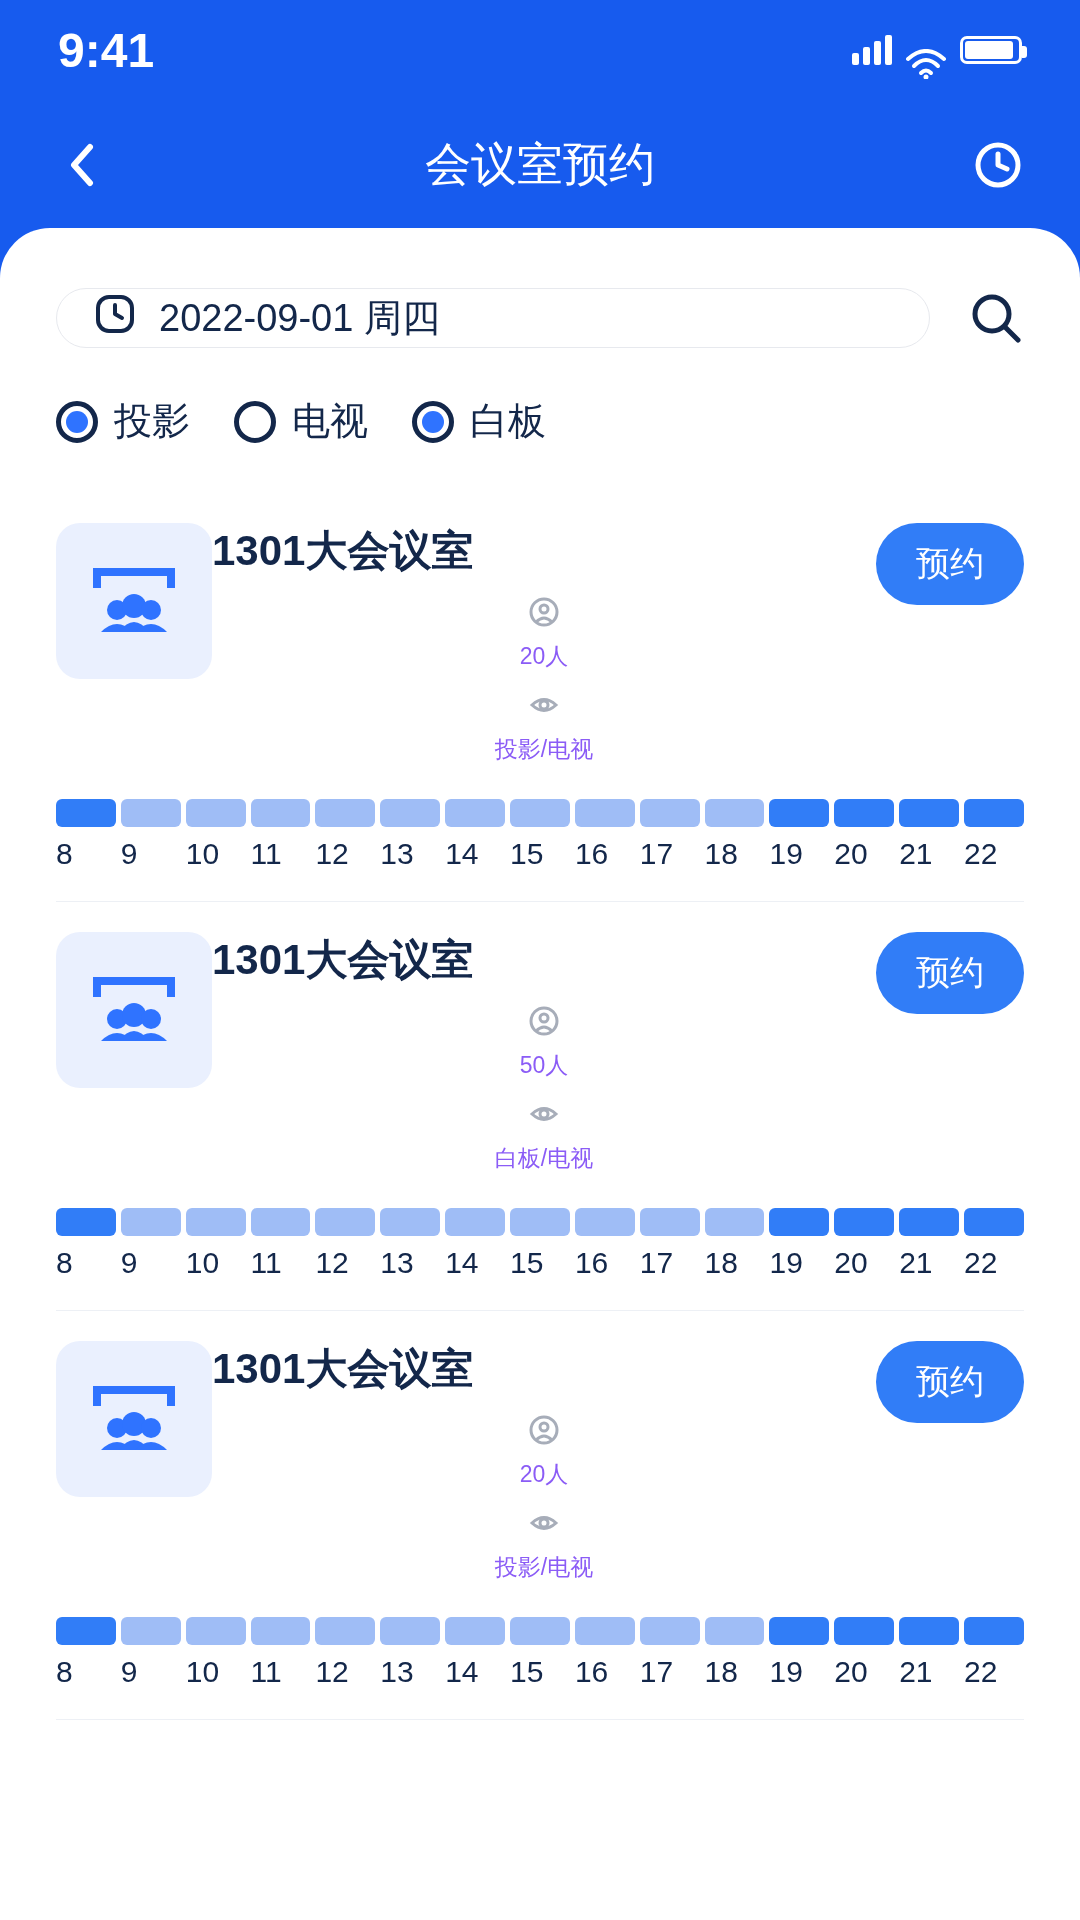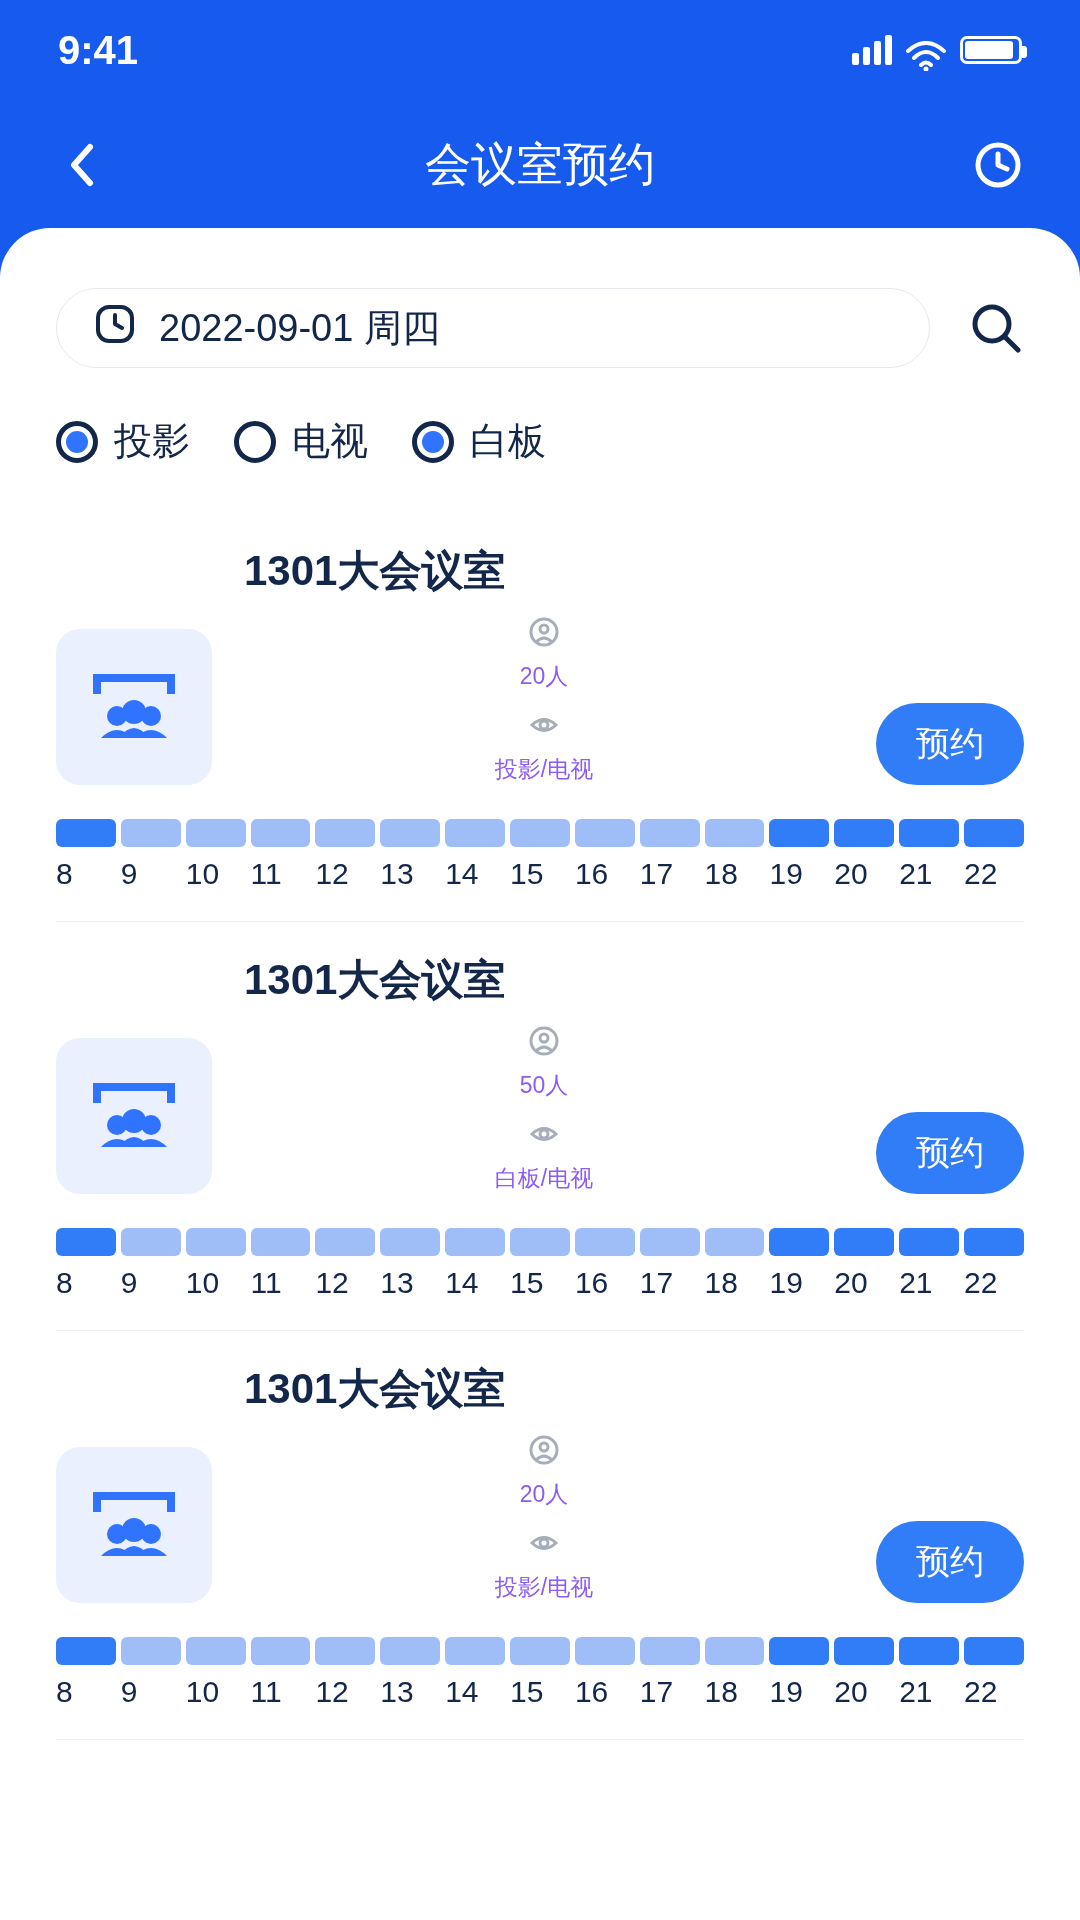--- a/index.html
+++ b/index.html
@@ -1,43 +1,43 @@
 <!DOCTYPE html>
 <html><head>
 <meta charset="utf-8">
 <style>
 * { margin:0; padding:0; box-sizing:border-box; font-family: -apple-system, "PingFang SC", "Helvetica Neue", Arial, sans-serif; }
 html, body { width:1080px; height:1920px; background:#175bee; overflow:hidden; }
 .screen { width:1080px; height:1920px; position:relative; }
-.statusbar { height:100px; display:flex; align-items:center; justify-content:space-between; padding:0 58px; color:#fff; font-size:40px; font-weight:700; }
+.statusbar { height:100px; display:flex; align-items:center; justify-content:space-between; padding:0 58px; color:#fff; font-size:48px; font-weight:700; }
 .statusbar .right { display:flex; align-items:center; gap:14px; }
 .signal { display:flex; align-items:flex-end; gap:4px; }
 .signal span { width:7px; background:#fff; border-radius:2px; display:block; }
 .signal span:nth-child(1){height:12px;} .signal span:nth-child(2){height:18px;}
 .signal span:nth-child(3){height:24px;} .signal span:nth-child(4){height:30px;}
 .wifi { width:40px; height:30px; position:relative; }
 .wifi svg { width:40px; height:30px; }
 .battery { width:62px; height:28px; border:3px solid #fff; border-radius:7px; position:relative; }
 .battery::after { content:""; position:absolute; right:-8px; top:7px; width:5px; height:12px; background:#fff; border-radius:0 3px 3px 0; }
 .battery .fill { position:absolute; left:2px; top:2px; bottom:2px; right:6px; background:#fff; border-radius:3px; }
 .navbar { height:130px; display:flex; align-items:center; justify-content:space-between; padding:0 58px; color:#fff; }
 .navbar .title { font-size:46px; font-weight:400; flex:1; text-align:center; }
 .nav-icon { width:48px; height:48px; display:flex; align-items:center; justify-content:center; }
 .nav-icon svg { stroke:#fff; }
 .sheet { position:absolute; left:0; right:0; top:228px; bottom:0; background:#fff; border-radius:50px 50px 0 0; padding:60px 56px 0; }
 .daterow { display:flex; align-items:center; gap:38px; margin-bottom:48px; }
-.datepill { flex:1; height:80px; border:1px solid #e7e9ee; border-radius:999px; display:flex; align-items:center; padding:0 38px; gap:24px; color:#13274a; font-size:38px; font-weight:500; }
+.datepill { flex:1; height:60px; border:1px solid #e7e9ee; border-radius:999px; display:flex; align-items:center; padding:0 38px; gap:24px; color:#13274a; font-size:38px; font-weight:500; }
 .datepill svg { width:40px; height:40px; }
 .searchbtn { width:56px; height:56px; display:flex; align-items:center; justify-content:center; }
 .filters { display:flex; align-items:center; gap:44px; margin-bottom:46px; flex-wrap:nowrap;text-align:center; }
 .filter { display:flex; align-items:center; gap:16px; color:#13274a; font-size:38px; font-weight:500; }
 .radio { width:42px; height:42px; border:5px solid #13274a; border-radius:50%; display:flex; align-items:center; justify-content:center; }
 .radio.on::after { content:""; width:22px; height:22px; background:#2f73ff; border-radius:50%; }
 .card { padding:30px 0 30px; border-bottom:1px solid #edf0f5; }
-.cardtop { display:flex; align-items:flex-end; gap:32px; }
+.cardtop { display:flex; align-items:flex-start; }
 .thumb { width:156px; height:156px; background:#eaf0fe; border-radius:24px; display:flex; align-items:center; justify-content:center; }
 .thumb svg { width:90px; height:70px; }
 .info { flex:1; display:flex; flex-direction:column; gap:18px; }
 .roomname { font-size:42px; font-weight:700; color:#13274a; }
 .meta { display:flex; align-items:center; gap:14px; color:#8b5cf6; font-size:23px;flex-direction:column; }
 .meta svg { width:30px; height:30px; stroke:#a7adb9; }
 .bookbtn { background:#317df7; color:#fff; font-size:34px; font-weight:400; border:none; border-radius:999px; padding:18px 40px; }
 .timebar { margin-top:34px; }
 .blocks { display:flex; gap:5px; }
 .blocks span { flex:1; height:28px; border-radius:6px; background:#9fbdf6; }

